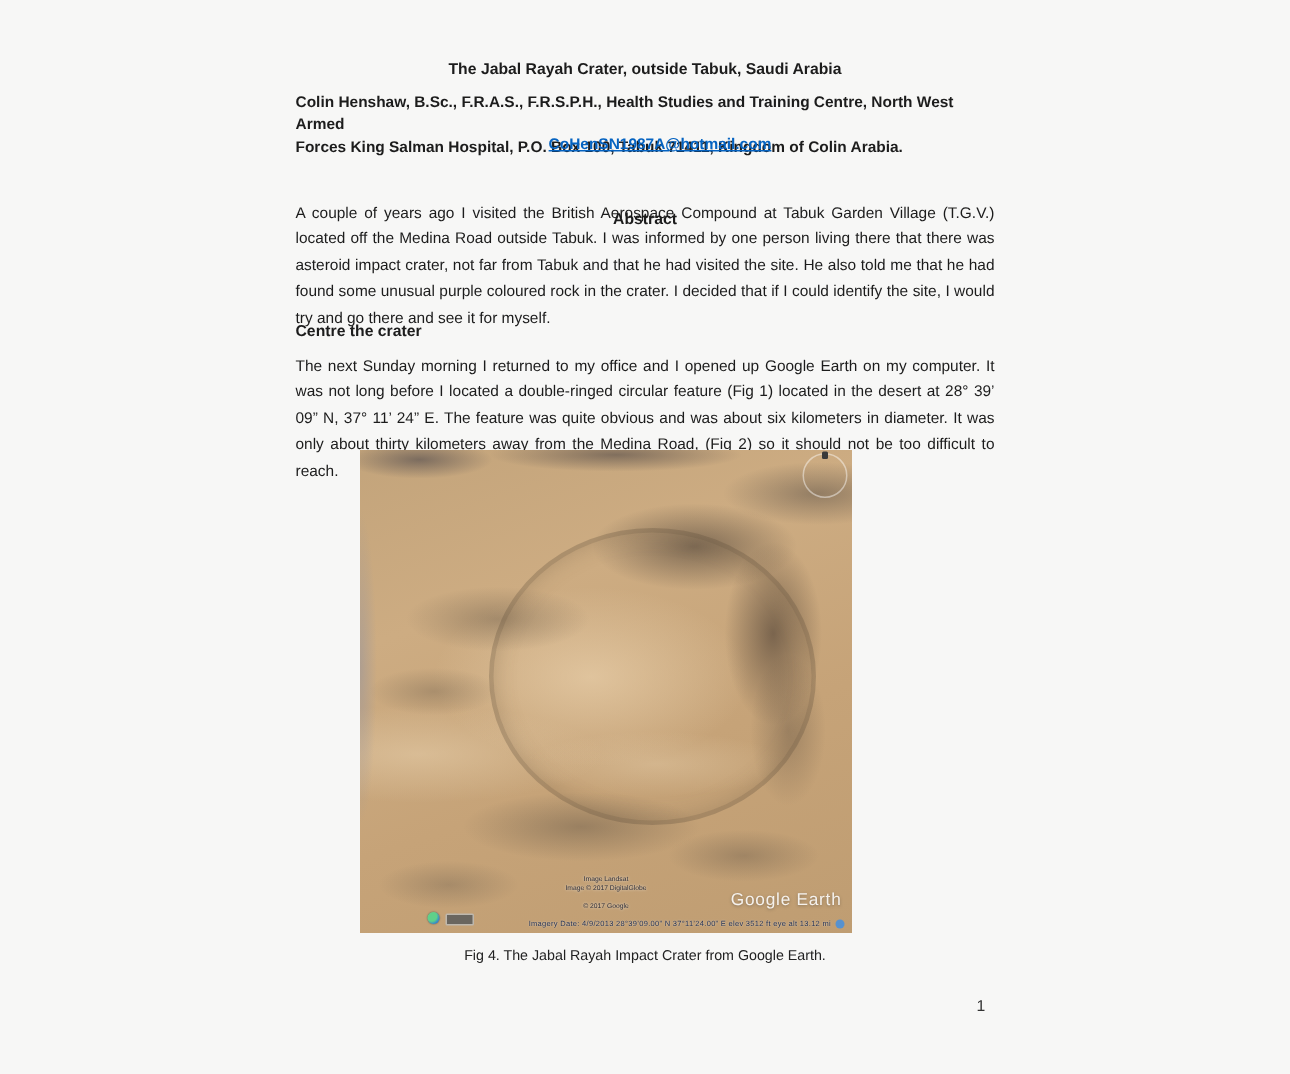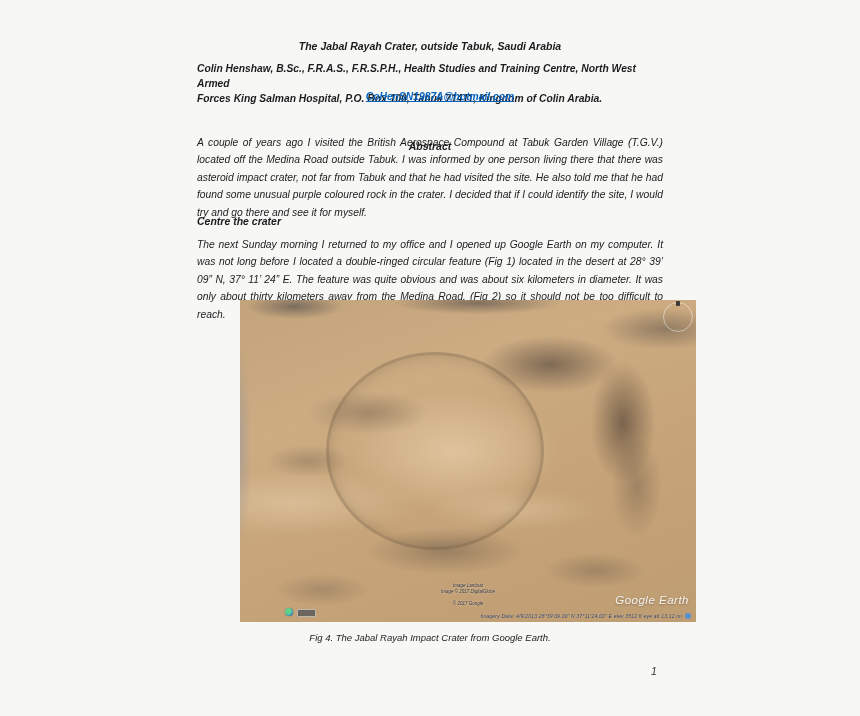--- a/index.html
+++ b/index.html
@@ -3,37 +3,37 @@
 <meta charset="utf-8">
 <style>
   html,body{margin:0;padding:0;}
   body{
     width:860px;height:716px;
     background:#f7f7f6;
     font-family:"Liberation Sans", sans-serif;
     color:#1c1c1c;
     overflow:hidden;
   }
-  .doc{position:relative;width:860px;height:716px;font-style:italic;}
+  .doc{position:relative;width:860px;height:716px;}
   .col{position:absolute;left:197px;width:466px;}
   .title{top:39px;text-align:center;font-weight:bold;font-size:10.5px;line-height:14px;}
   .authors{top:61px;text-align:left;font-weight:bold;font-size:10.3px;line-height:15px;}
   .email-line{top:91px;text-align:center;font-size:10.3px;font-weight:bold;}
   .email-line a{color:#0563c1;text-decoration:underline;cursor:pointer;margin-left:20px;}
   .h-abstract{top:112px;text-align:center;font-weight:bold;font-size:10.5px;margin-top:28px;}
   .para{font-size:10.3px;line-height:17.4px;text-align:justify;}
   .para1{top:134px;}
   .h-finding{top:215px;font-weight:bold;font-size:10.5px;text-align:left;}
   .para2{top:236px;}
   .caption{top:632px;text-align:center;font-size:9.5px;color:#222;}
   .page-num{position:absolute;left:640px;top:665px;width:28px;text-align:center;font-size:10.5px;color:#333;}
 
   
   .figure{
-    position:absolute;left:240px;top:300px;width:456px;height:322px;
+    position:absolute;left:240px;top:300px;width:328px;height:322px;
     background-color:#c9a87e;
     background-image:
       radial-gradient(ellipse 70px 18px at 12% 2%, rgba(75,70,75,0.60), transparent 70%),
       radial-gradient(ellipse 120px 16px at 52% 1%, rgba(70,64,66,0.55), transparent 70%),
       radial-gradient(ellipse 90px 30px at 93% 9%, rgba(98,86,74,0.55), transparent 70%),
       radial-gradient(ellipse 16px 150px at 0% 45%, rgba(150,148,156,0.55), transparent 70%),
       radial-gradient(ellipse 95px 40px at 68% 20%, rgba(62,53,47,0.55), transparent 72%),
       radial-gradient(ellipse 45px 85px at 84% 38%, rgba(70,57,47,0.60), transparent 72%),
       radial-gradient(ellipse 35px 70px at 87% 58%, rgba(120,100,78,0.50), transparent 72%),
       radial-gradient(ellipse 85px 30px at 28% 35%, rgba(112,96,77,0.45), transparent 72%),

